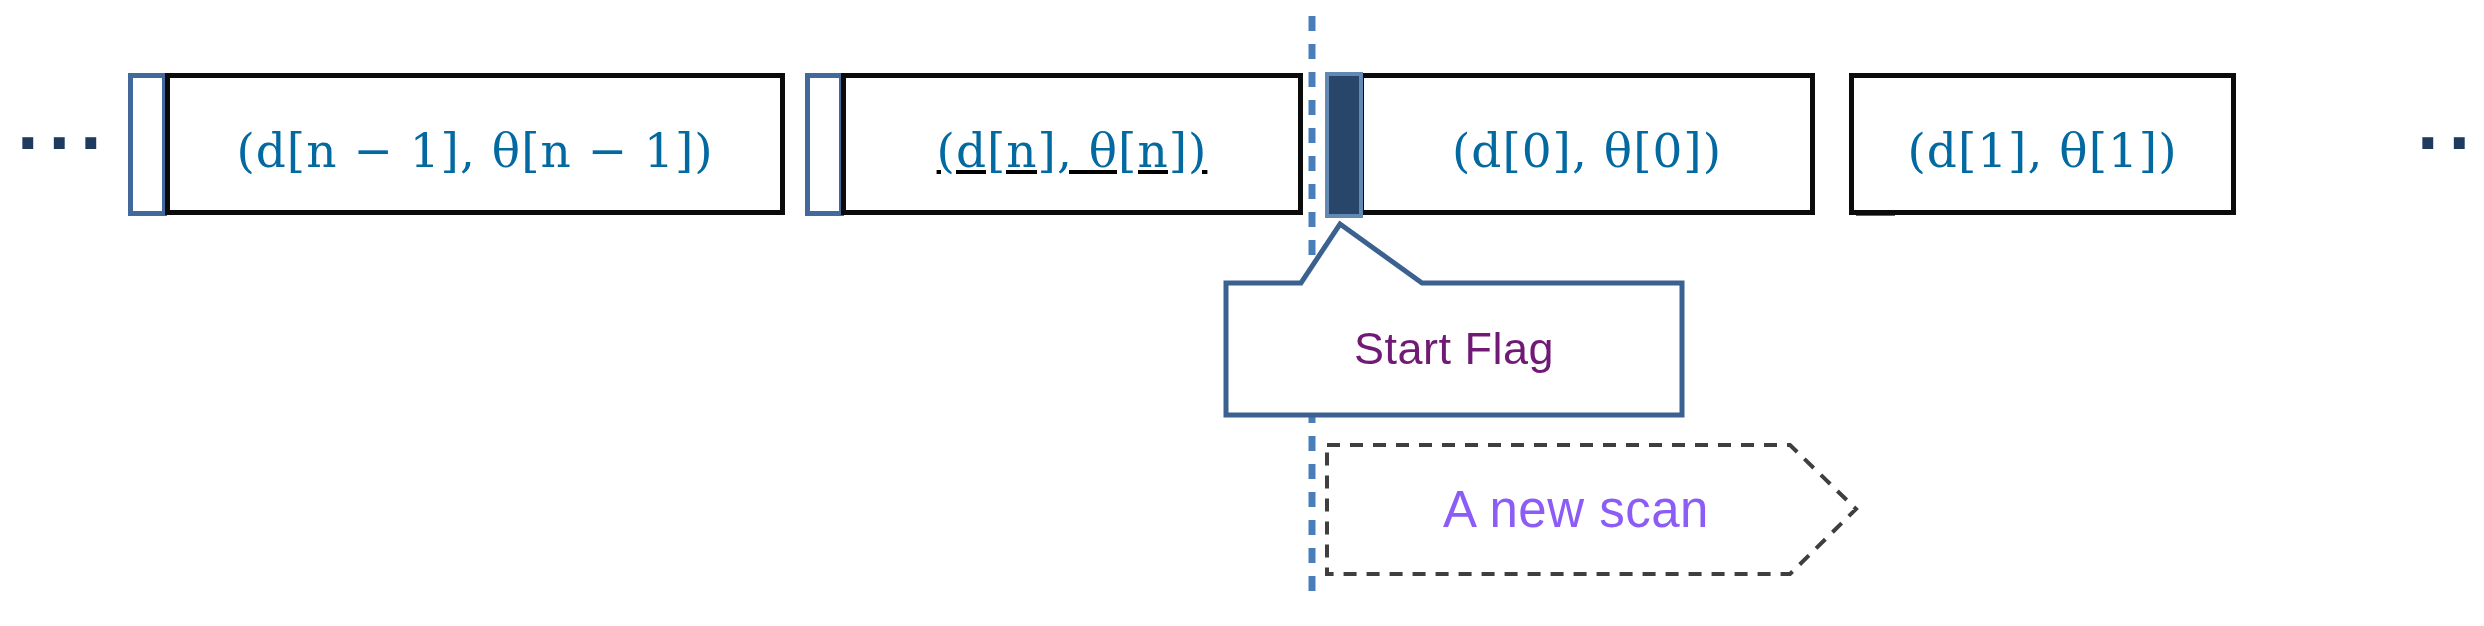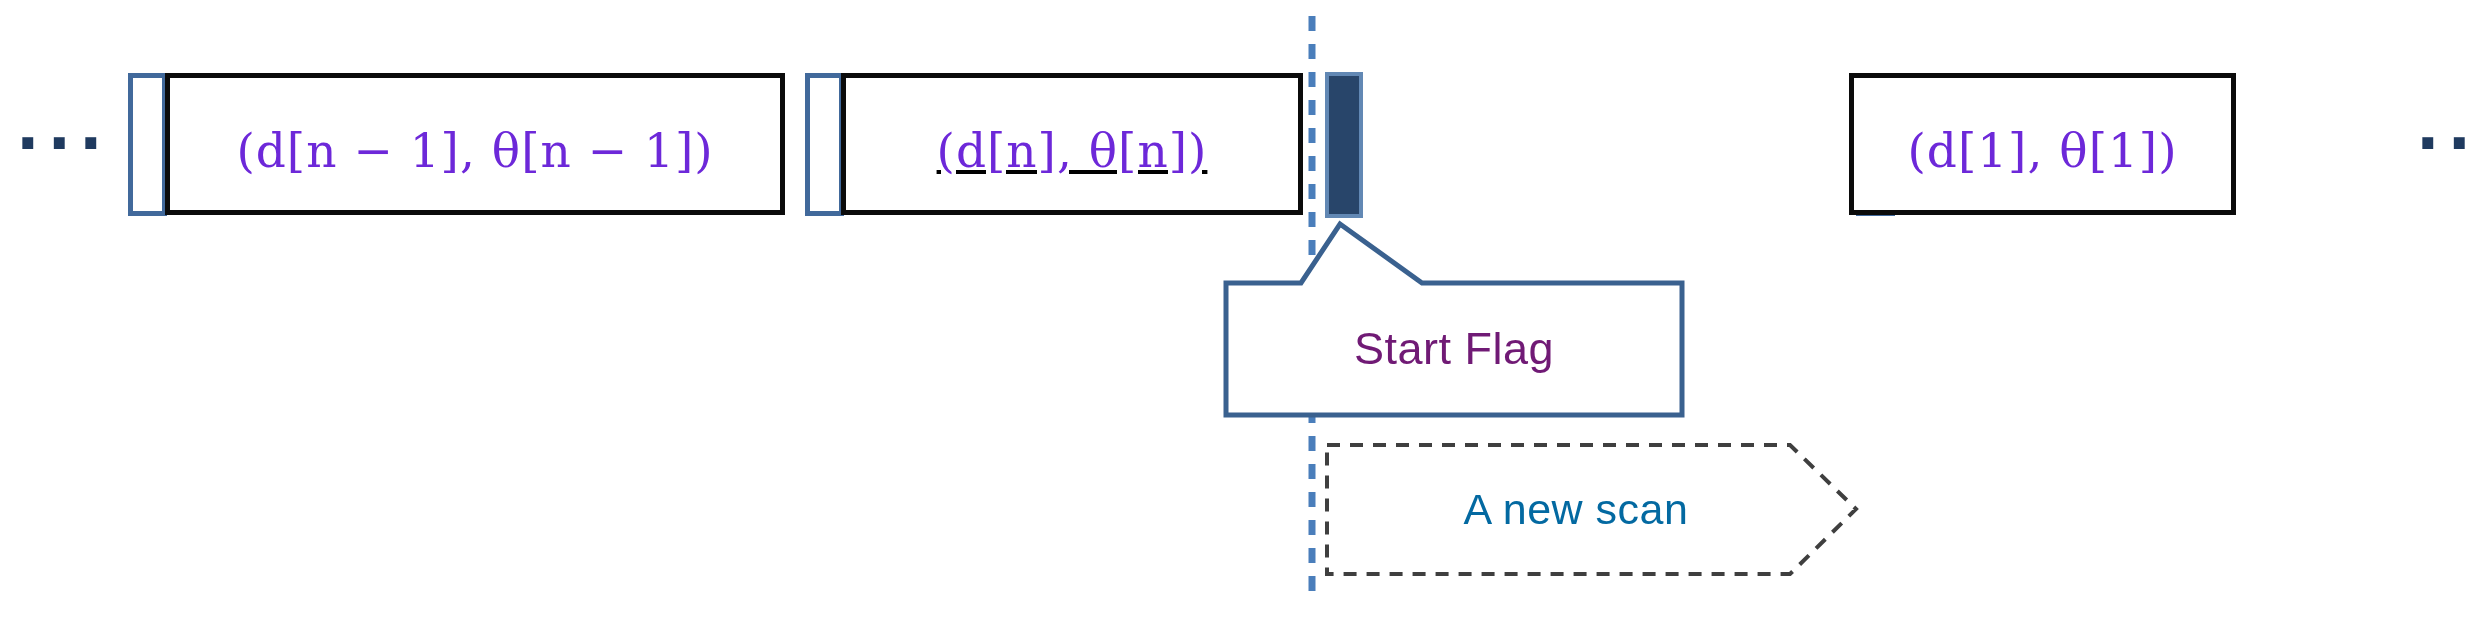--- a/index.html
+++ b/index.html
@@ -13,21 +13,21 @@
   
   .frame-box{
     position:absolute;top:73px;height:142px;
     border:5px solid #0b0b0b;background:#ffffff;
     box-sizing:border-box;
     display:flex;align-items:center;justify-content:center;
   }
   .frame-label{
     font-family:"DejaVu Serif", serif;
     font-size:47px;
-    color:#6d28d9;
+    color:#0369a1;
     white-space:nowrap;
     letter-spacing:1px;
     margin-top:12px;
   }
   .box-1{left:165px;width:620px;}
   .box-2{left:841px;width:462px;text-decoration:underline;}
   .box-3{left:1359px;width:456px;}
   .box-4{left:1849px;width:387px;}
   
   .delim{
@@ -57,41 +57,44 @@
   .overlay{position:absolute;left:0;top:0;width:2484px;height:626px;}
   
   .callout-label{
     position:absolute;left:1226px;top:283px;width:456px;height:132px;
     display:flex;align-items:center;justify-content:center;
     font-size:45px;color:#701a75;letter-spacing:0.5px;
   }
   .scan-label{
     position:absolute;left:1327px;top:445px;width:498px;height:129px;
     display:flex;align-items:center;justify-content:center;
-    font-size:43px;color:#0369a1;letter-spacing:0.5px;
+    font-size:51px;color:#8b5cf6;letter-spacing:0.5px;
   }
 </style>
 </head>
 <body>
 
 <div class="canvas">
 
   <div class="ellipsis ellipsis-left">...</div>
   <div class="ellipsis ellipsis-right">...</div>
 
   <div class="delim delim-1"></div>
   <div class="frame-box box-1">
     <span class="frame-label">(d[n − 1], θ[n − 1])</span>
   </div>
 
   <div class="delim delim-2"></div>
   <div class="frame-box box-2">
     <span class="frame-label">(d[n], θ[n])</span>
   </div>
 
+  <div class="frame-box box-3">
+    <span class="frame-label">(d[0], θ[0])</span>
+  </div>
   <div class="flag-cell"></div>
 
   <div class="delim delim-4"></div>
   <div class="frame-box box-4">
     <span class="frame-label">(d[1], θ[1])</span>
   </div>
 
   <svg class="overlay" viewBox="0 0 2484 626">
     <line x1="1312" y1="16" x2="1312" y2="602" stroke="#4a7ebb" stroke-width="7" stroke-dasharray="15 13"></line>
     <polygon points="1226,283 1301,283 1340,224 1422,283 1682,283 1682,415 1226,415" fill="#ffffff" stroke="#3a618f" stroke-width="5" stroke-linejoin="miter"></polygon>

